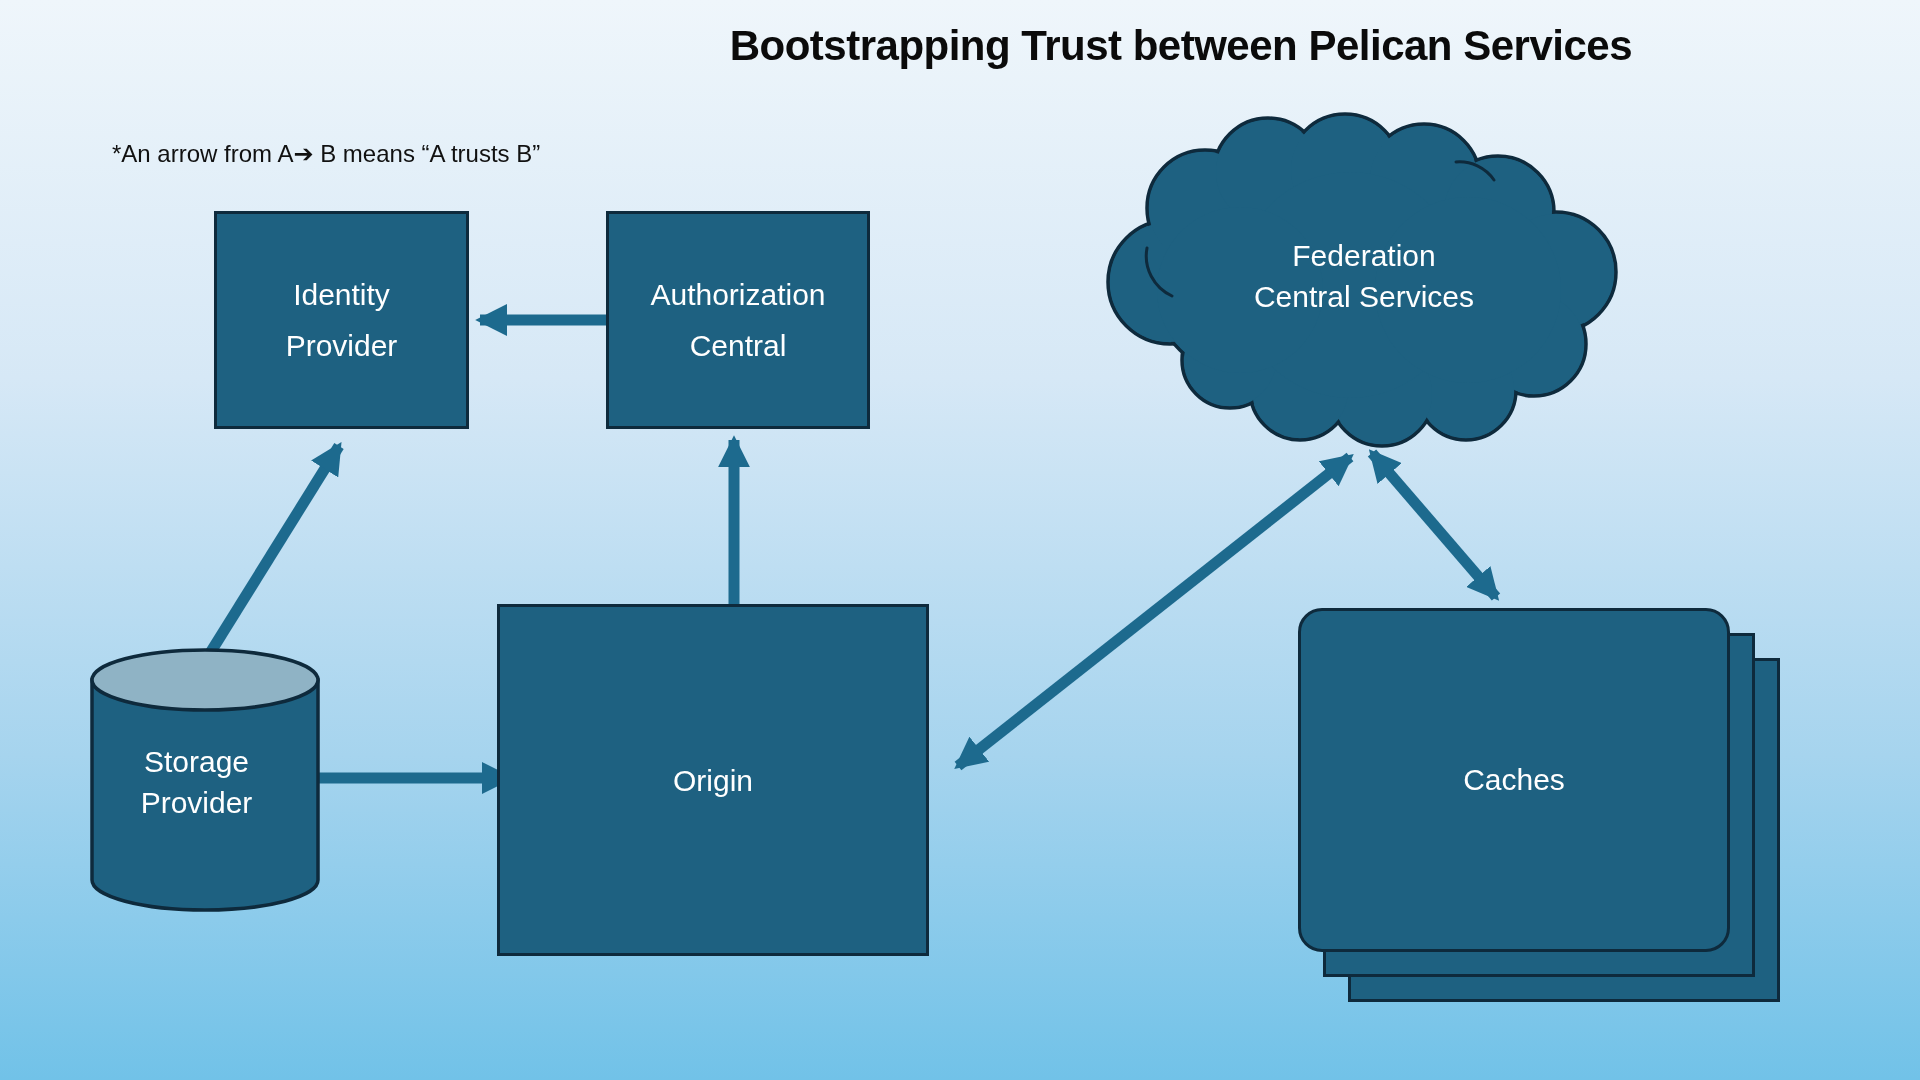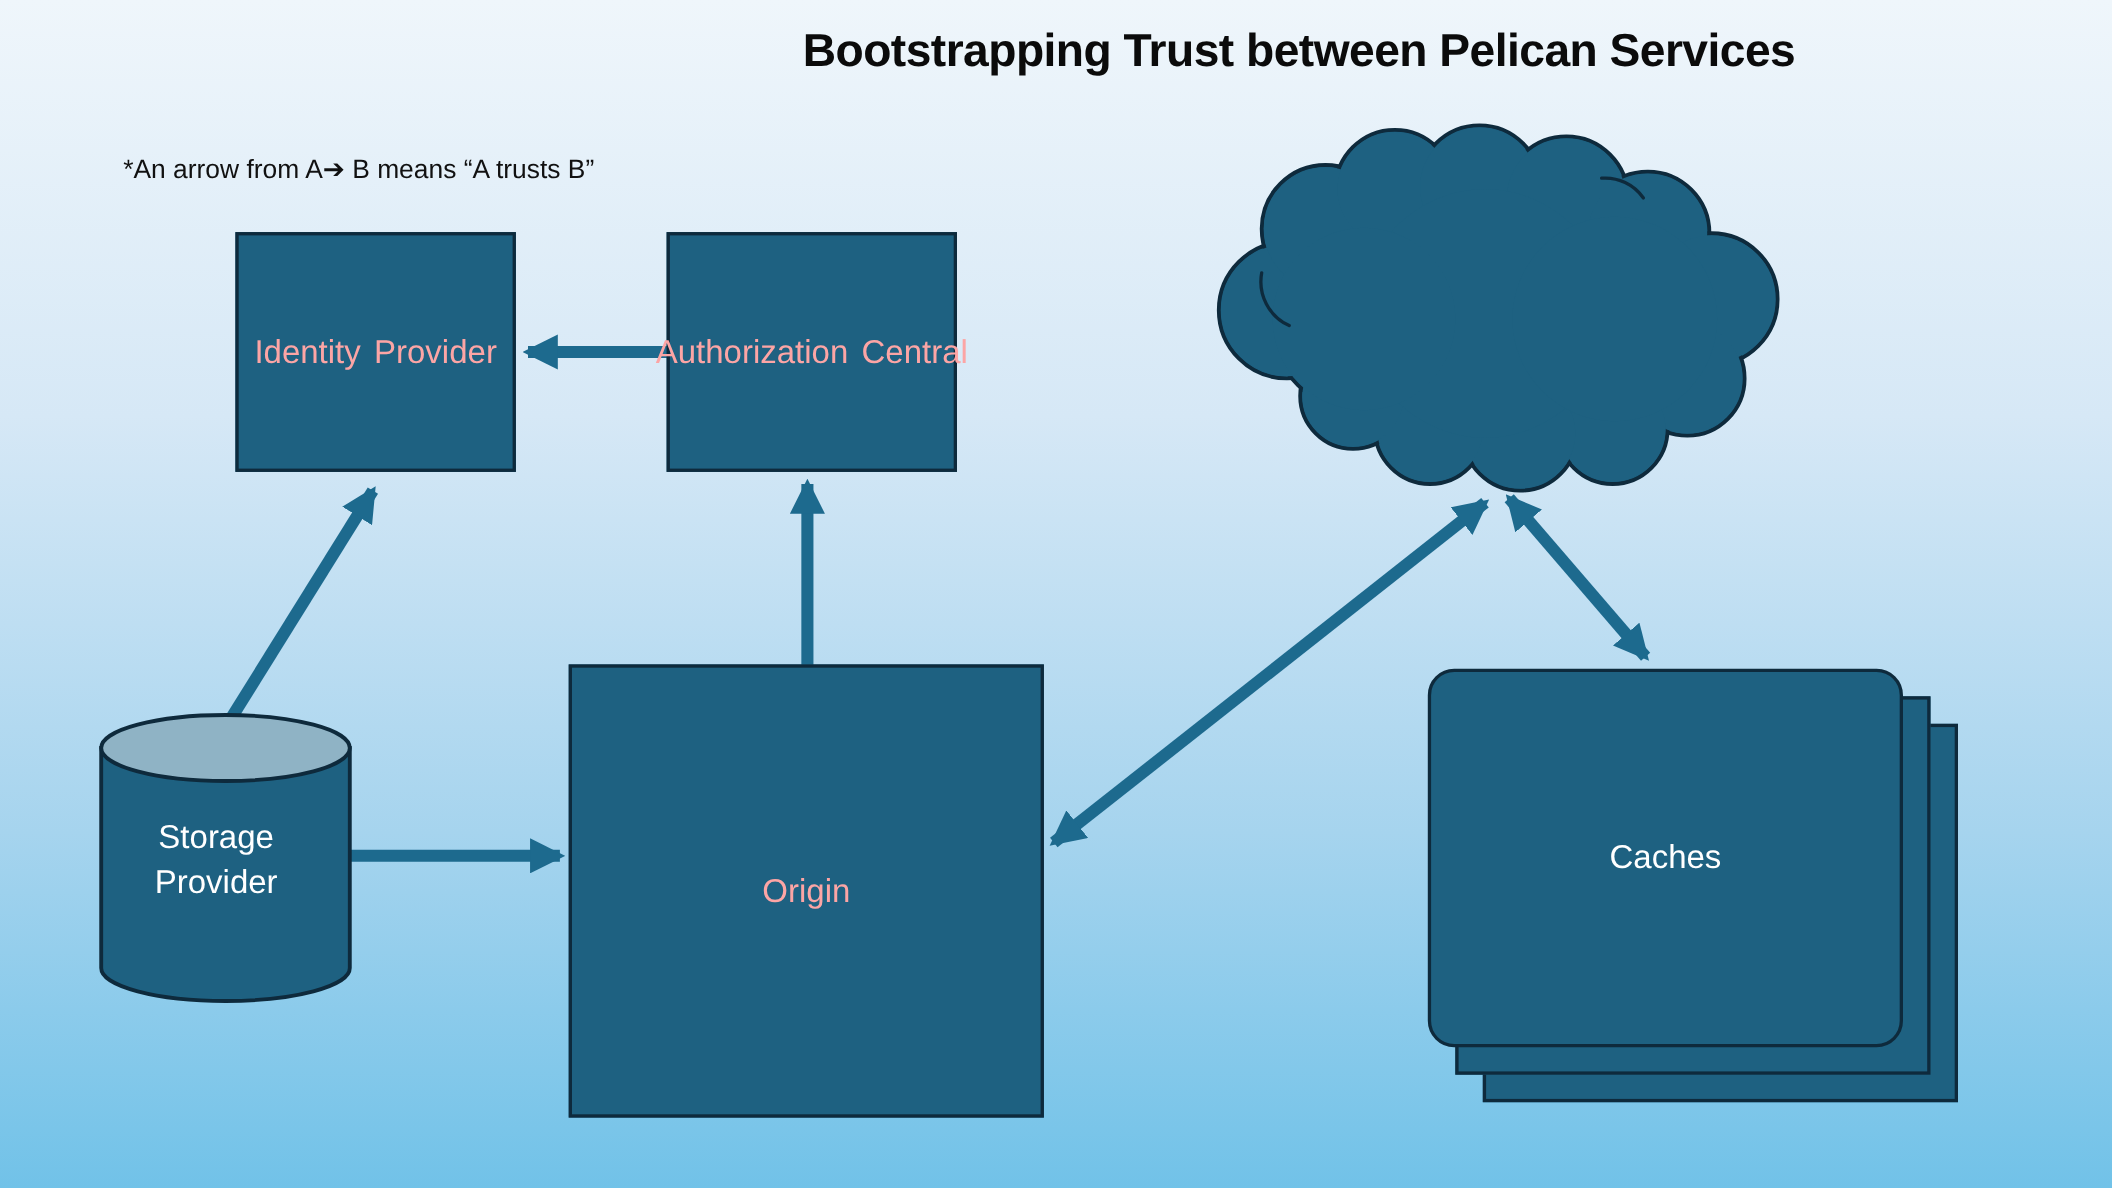--- a/index.html
+++ b/index.html
@@ -12,26 +12,26 @@
     position:absolute;top:22px;left:0;width:1632px;text-align:right;
     font-size:42px;font-weight:700;color:#0b0b0b;letter-spacing:-0.5px;
   }
   .note{
     position:absolute;top:140px;left:112px;
     font-size:24px;color:#111;text-align:right;
   }
   svg.overlay{position:absolute;left:0;top:0;width:1920px;height:1080px;}
   .box{
     position:absolute;background:#1e6181;border:3px solid #0e2a3c;
-    display:flex;flex-direction:row;align-items:center;justify-content:center;
-    color:#fca5a5;font-size:30px;line-height:1.3;text-align:center;box-sizing:border-box;gap:12px;
+    display:flex;flex-direction:column;align-items:center;justify-content:center;
+    color:#ffffff;font-size:30px;line-height:1.3;text-align:center;box-sizing:border-box;gap:12px;
   }
   .box-identity{left:214px;top:211px;width:255px;height:218px;}
   .box-auth{left:606px;top:211px;width:264px;height:218px;}
-  .box-origin{left:517px;top:604px;width:432px;height:412px;}
+  .box-origin{left:497px;top:604px;width:432px;height:352px;}
   .cache-sheet{
     position:absolute;width:432px;height:344px;background:#1e6181;border:3px solid #0e2a3c;
     box-sizing:border-box;display:flex;align-items:center;justify-content:center;
     color:#ffffff;font-size:30px;
   }
   .cache-back2{left:1348px;top:658px;}
   .cache-back1{left:1323px;top:633px;}
   .cache-main{left:1298px;top:608px;border-radius:24px;}
   .float-label{
     position:absolute;color:#ffffff;font-size:30px;line-height:1.35;text-align:center;
@@ -123,19 +123,23 @@
   <div class="box box-origin">
     <div>Origin</div>
   </div>
 
   <div class="cache-sheet cache-back2"></div>
   <div class="cache-sheet cache-back1"></div>
   <div class="cache-sheet cache-main">
     <div>Caches</div>
   </div>
 
+  <div class="float-label label-cloud">
+    <div>Federation</div>
+    <div>Central Services</div>
+  </div>
 
   <div class="float-label label-cylinder">
     <div>Storage</div>
     <div>Provider</div>
   </div>
 
 </div>
 
 </body></html>

